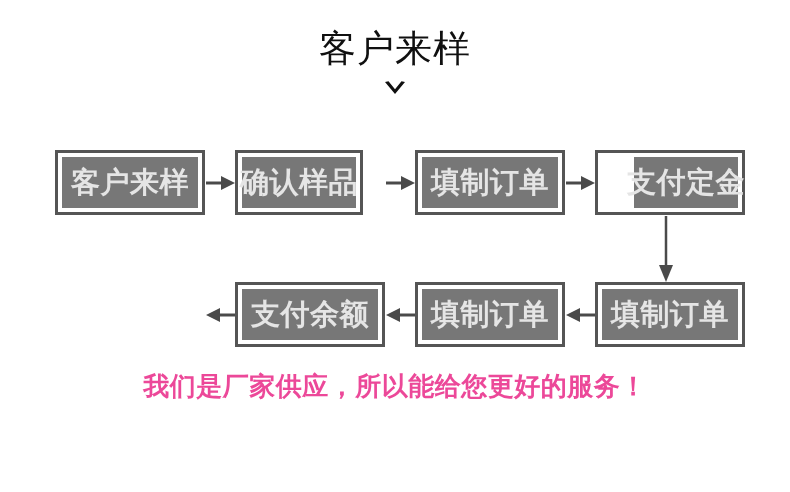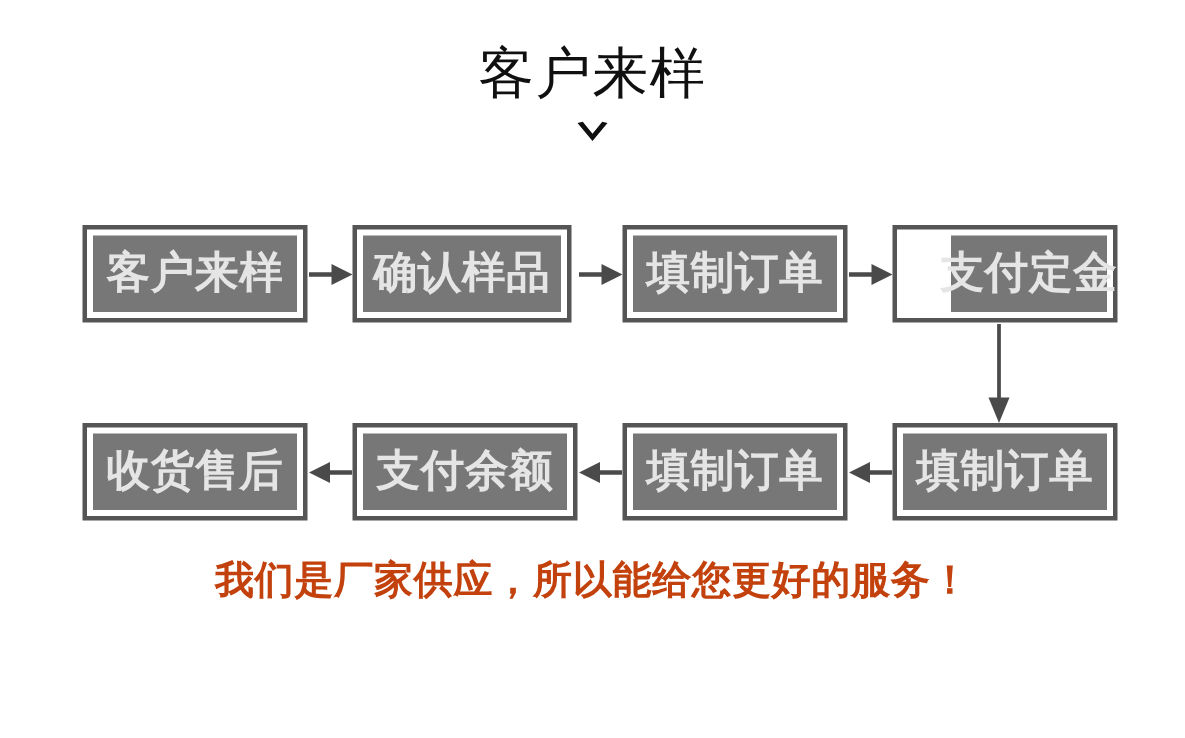--- a/index.html
+++ b/index.html
@@ -82,21 +82,21 @@
   
   .tagline {
     position: absolute;
     left: 0;
     top: 369px;
     width: 790px;
     text-align: center;
     font-size: 26px;
     line-height: 34px;
     font-weight: bold;
-    color: #c2410c;
+    color: #ec4899;
     letter-spacing: 0.5px;
     white-space: nowrap;
   }
 </style>
 </head>
 <body>
 
 <div id="page">
 
   <div class="title">客户来样</div>
@@ -112,21 +112,21 @@
     </div>
   </div>
 
   <div class="arrow-h" style="left:206px; top:173px; width:29px;">
     <svg width="29" height="20" viewBox="0 0 29 20">
       <line x1="0" y1="10" x2="18" y2="10" stroke="#4a4a4a" stroke-width="3"></line>
       <path d="M15 3 L29 10 L15 17 Z" fill="#4a4a4a"></path>
     </svg>
   </div>
 
-  <div class="node" style="left:235px; top:150px; width:146px; height:65px;">
+  <div class="node" style="left:235px; top:150px; width:128px; height:65px;">
     <div class="node-inner">
       <span class="node-label">确认样品</span>
     </div>
   </div>
 
   <div class="arrow-h" style="left:386px; top:173px; width:29px;">
     <svg width="29" height="20" viewBox="0 0 29 20">
       <line x1="0" y1="10" x2="18" y2="10" stroke="#4a4a4a" stroke-width="3"></line>
       <path d="M15 3 L29 10 L15 17 Z" fill="#4a4a4a"></path>
     </svg>
@@ -151,25 +151,20 @@
     </div>
   </div>
 
   <div class="arrow-v" style="left:657px; top:216px; width:18px; height:66px;">
     <svg width="18" height="66" viewBox="0 0 18 66">
       <line x1="9" y1="0" x2="9" y2="52" stroke="#4a4a4a" stroke-width="2.5"></line>
       <path d="M2 49 L9 66 L16 49 Z" fill="#4a4a4a"></path>
     </svg>
   </div>
 
-  <div class="node" style="left:55px; top:282px; width:150px; height:65px;">
-    <div class="node-inner">
-      <span class="node-label">收货售后</span>
-    </div>
-  </div>
 
   <div class="arrow-h" style="left:206px; top:305px; width:29px;">
     <svg width="29" height="20" viewBox="0 0 29 20">
       <line x1="11" y1="10" x2="29" y2="10" stroke="#4a4a4a" stroke-width="3"></line>
       <path d="M14 3 L0 10 L14 17 Z" fill="#4a4a4a"></path>
     </svg>
   </div>
 
   <div class="node" style="left:235px; top:282px; width:150px; height:65px;">
     <div class="node-inner">

